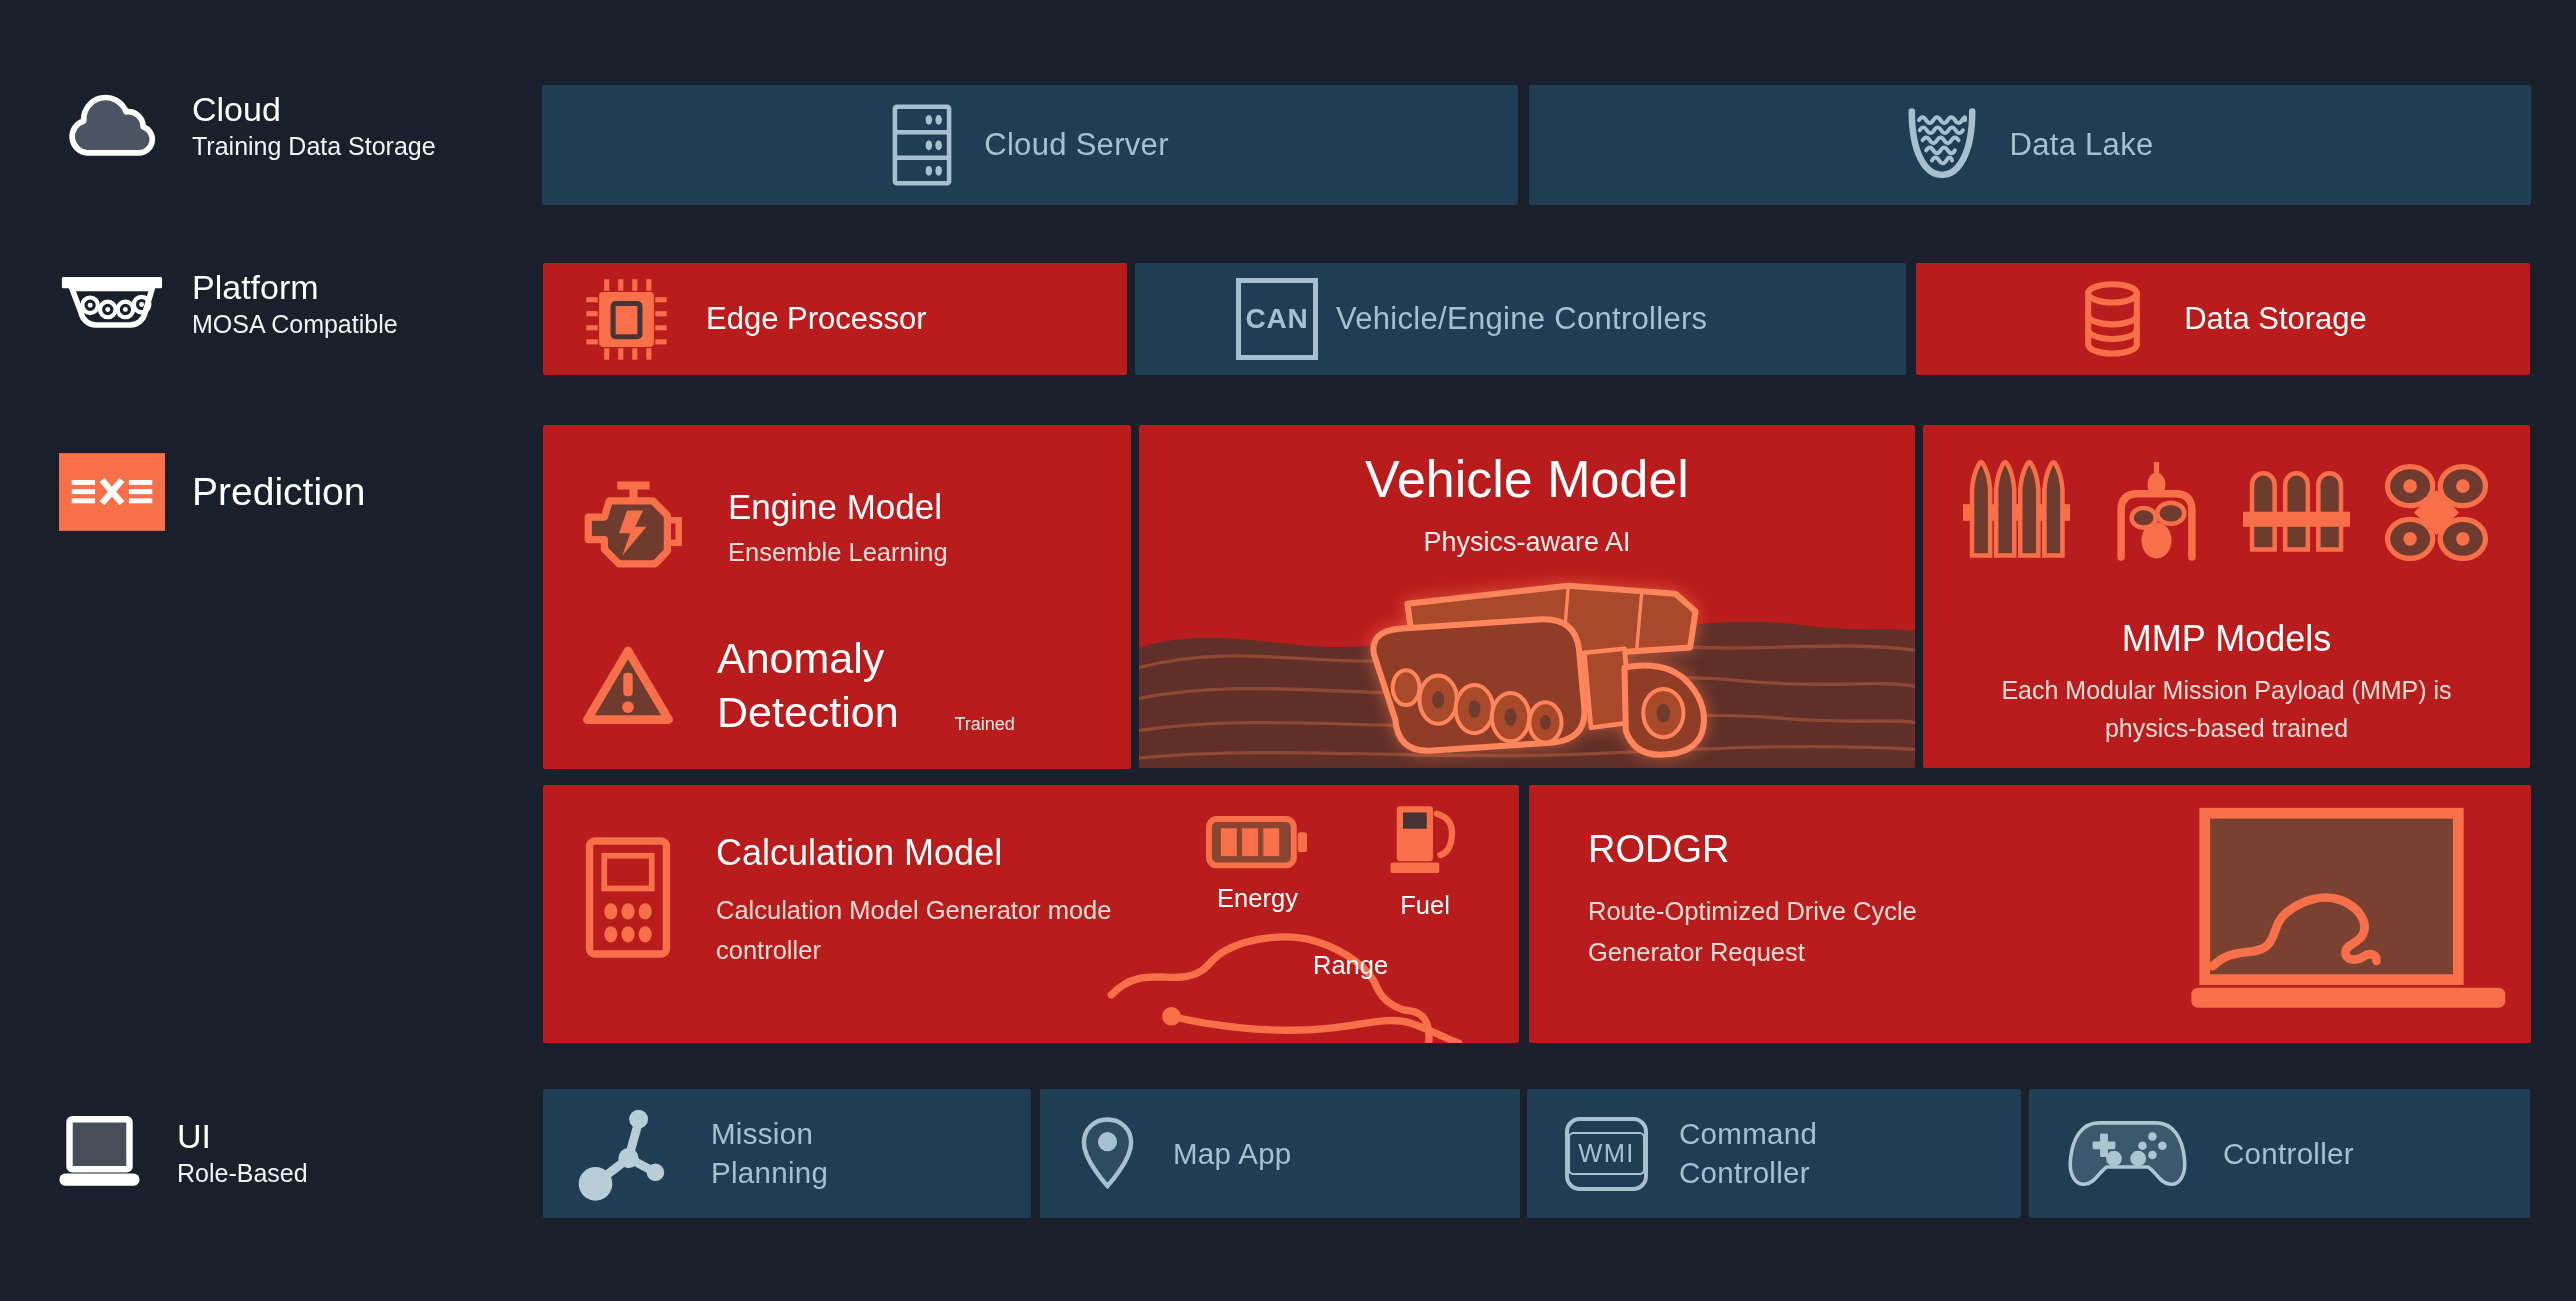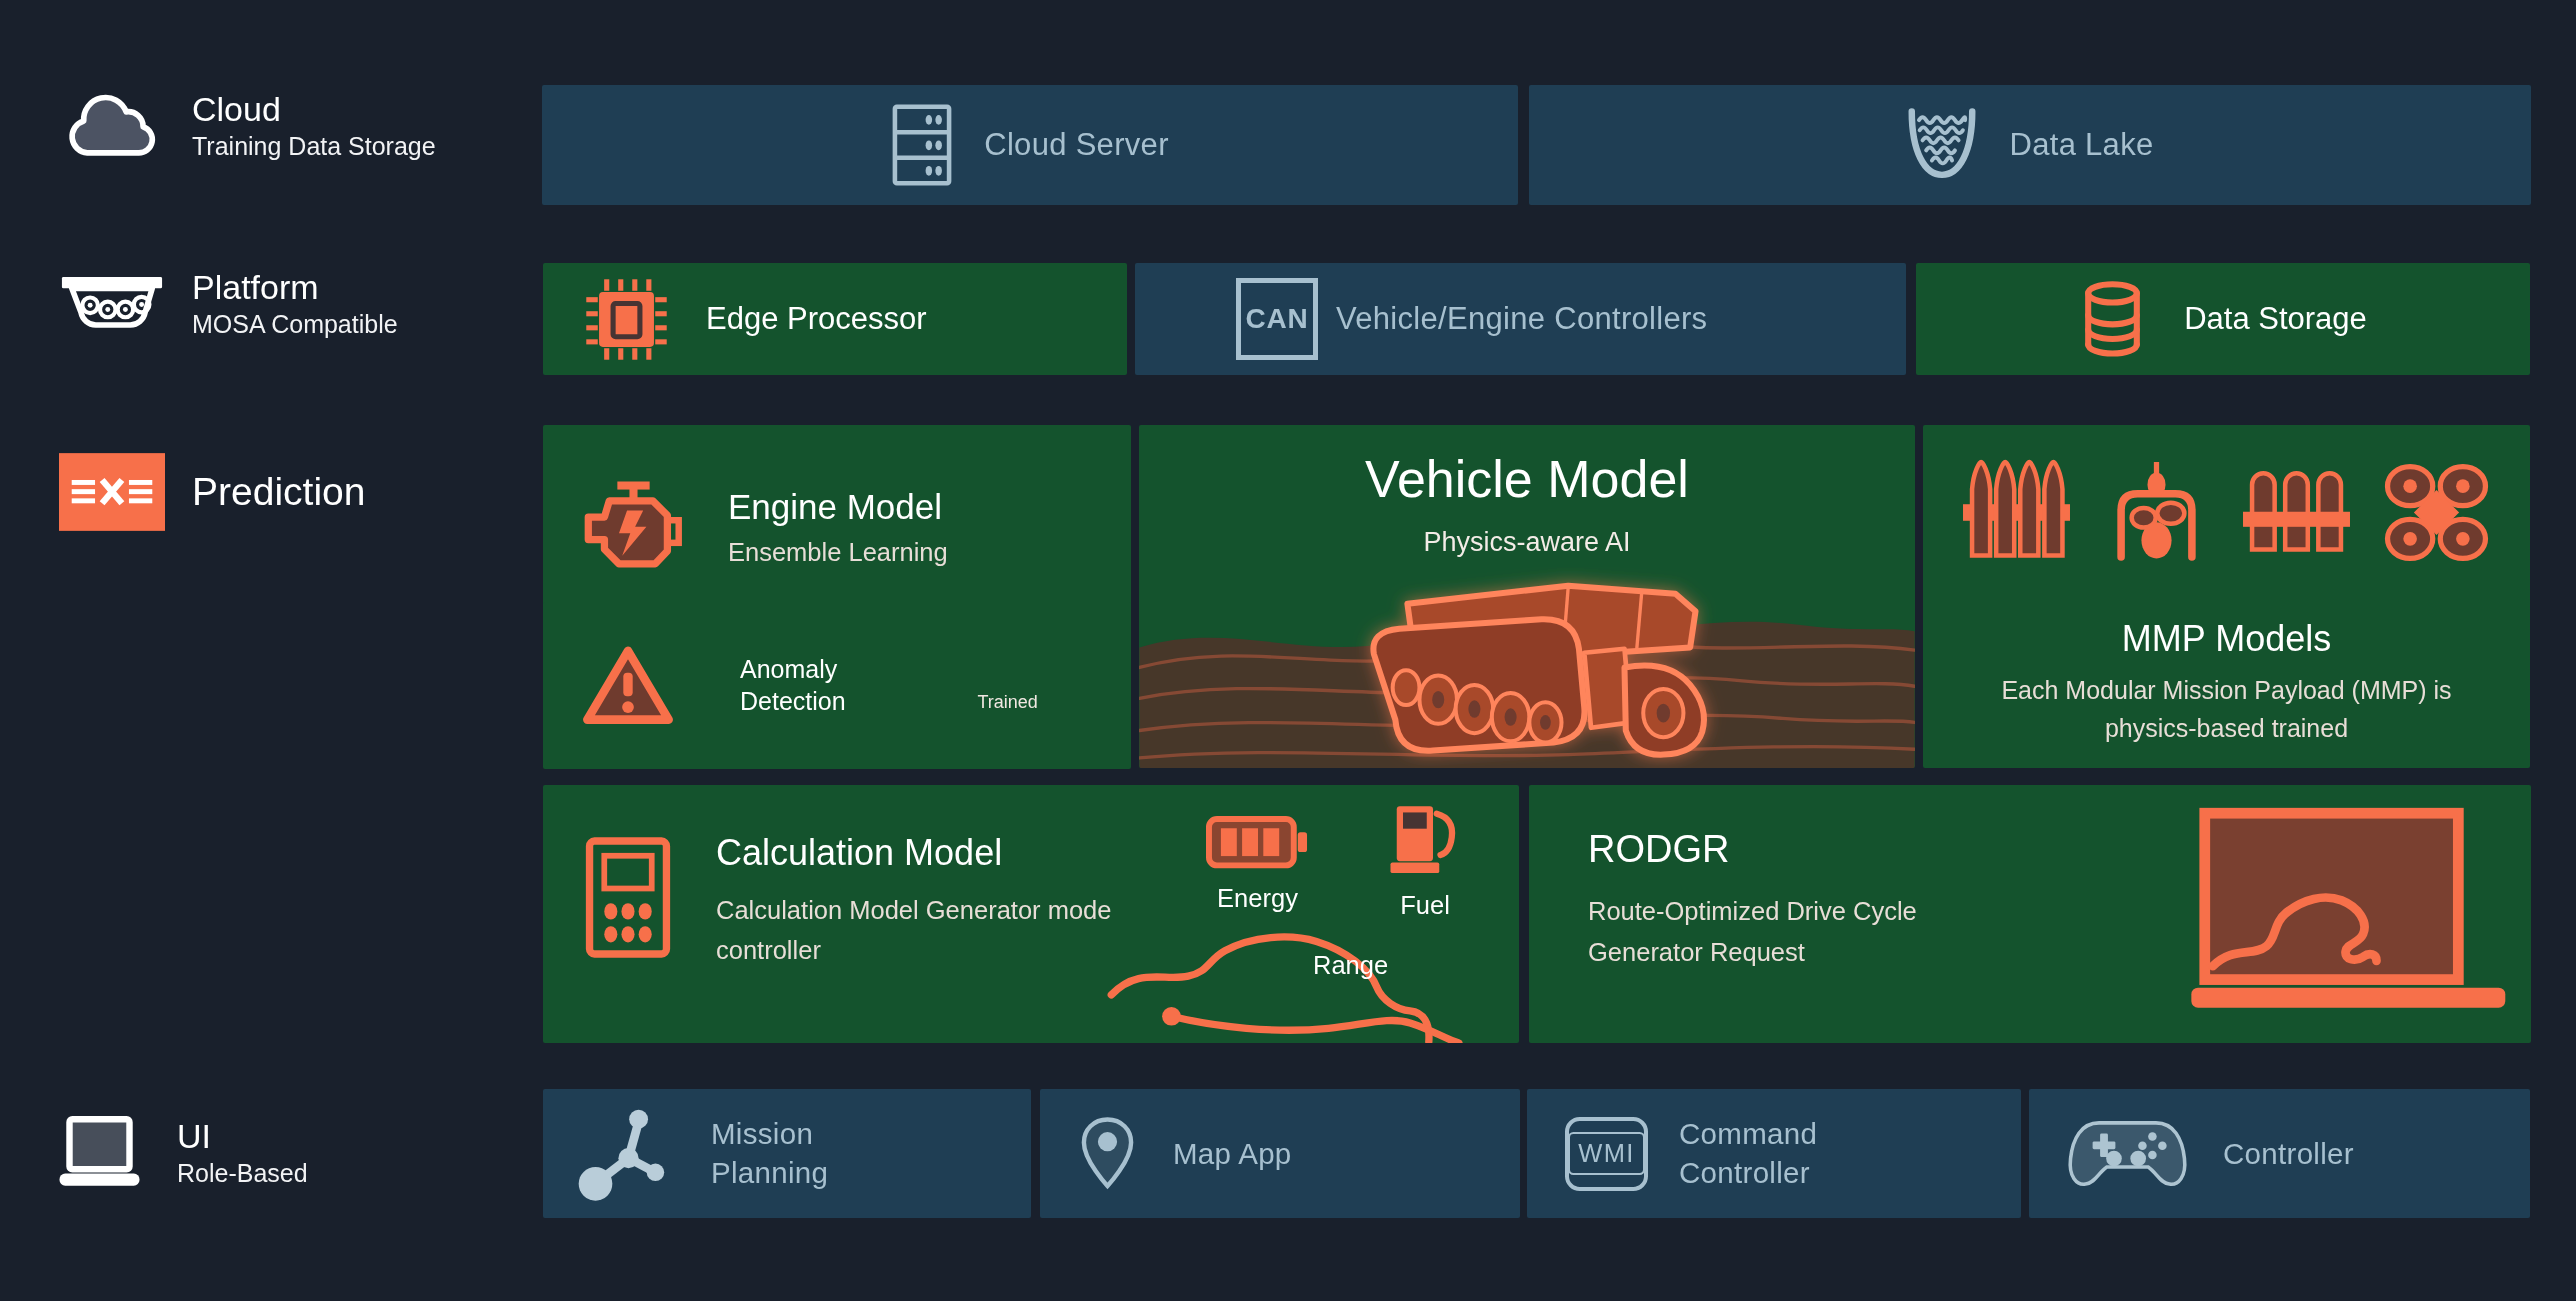--- a/index.html
+++ b/index.html
@@ -5,21 +5,21 @@
   html,body{margin:0;padding:0;}
   body{
     width:2576px;height:1301px;position:relative;overflow:hidden;
     background:#19202c;
     font-family:"Liberation Sans","DejaVu Sans",sans-serif;
     -webkit-font-smoothing:antialiased;
   }
   .abs{position:absolute;}
   .tile{position:absolute;border-radius:2px;overflow:hidden;box-sizing:border-box;}
   .blue{background:#1f3e54;}
-  .brown{background:#14532d;}
+  .brown{background:#b91c1c;}
   .row{display:flex;align-items:center;}
   .lbl-blue{color:#a7c0cf;font-size:31px;font-weight:300;letter-spacing:0.3px;}
   .lbl-white{color:#ffffff;font-size:31px;font-weight:400;}
   .title-w{color:#ffffff;font-weight:400;}
   .sub-warm{color:#e8ded7;font-weight:300;}
   .side-item{position:absolute;display:flex;align-items:center;gap:27px;}
   .side-title{color:#ffffff;font-size:34px;font-weight:400;line-height:1.22;}
   .side-sub{color:#f2f3f5;font-size:25px;font-weight:300;line-height:1.3;}
   .gauge{position:absolute;text-align:center;}
   .gauge .glabel{color:#ffffff;font-size:25.5px;font-weight:300;margin-top:8px;}
@@ -216,21 +216,21 @@
 
 <div class="tile brown row" style="left:543px;top:602px;width:588px;height:167px;padding-left:38px;gap:42px;">
   <span>
     <svg width="94" height="86" viewBox="0 0 120 110">
       <path d="M60 10 L112 98 H8 Z" fill="#6f3b2e" stroke="#f7704a" stroke-width="11" stroke-linejoin="round"></path>
       <rect x="54" y="38" width="12" height="30" rx="5" fill="#f7704a"></rect>
       <circle cx="60" cy="82" r="7.5" fill="#f7704a"></circle>
     </svg>
   </span>
   <span style="display:flex;align-items:flex-end;gap:29.5px;">
-    <span class="title-w" style="font-size:25px;line-height:1.25;width:208px;margin-left:23px;">Anomaly Detection</span>
+    <span class="title-w" style="font-size:43px;line-height:1.25;width:208px;">Anomaly Detection</span>
     <span class="sub-warm" style="font-size:18px;color:#f1e8e2;padding-bottom:4px;">Trained</span>
   </span>
 </div>
 
 <div class="tile brown" style="left:1139px;top:425px;width:776px;height:343px;">
   <div class="abs title-w" style="top:24px;left:0;width:100%;text-align:center;font-size:52px;">Vehicle Model</div>
   <div class="abs sub-warm" style="top:102px;left:0;width:100%;text-align:center;font-size:27px;color:#f3ece7;">Physics-aware AI</div>
   <div class="abs" style="left:0;bottom:0;">
     <svg width="776" height="201" viewBox="0 0 1157 300">
       <path d="M0 120 C120 84 220 128 340 118 C480 106 520 80 640 92 C760 104 860 70 980 86 C1080 99 1120 88 1157 96 L1157 300 L0 300 Z" fill="#503229" opacity="0.85"></path>

